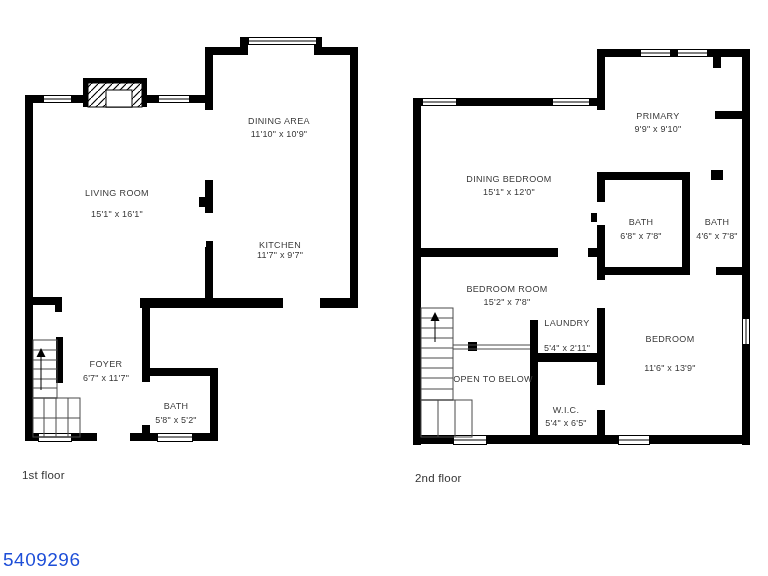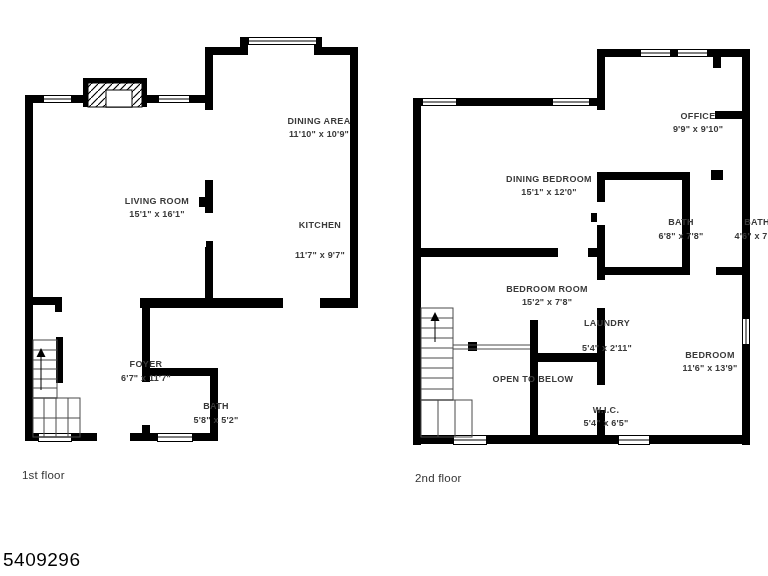--- a/index.html
+++ b/index.html
@@ -1,23 +1,23 @@
 <!DOCTYPE html>
 <html><head>
 <meta charset="utf-8">
 <style>
   html,body{margin:0;padding:0;background:#ffffff;}
   #canvas{position:relative;width:768px;height:576px;background:#ffffff;overflow:hidden;
           font-family:"Liberation Sans",sans-serif;}
   #plan-svg{position:absolute;left:0;top:0;}
   .lbl{position:absolute;transform:translate(-50%,-50%);font-size:9px;line-height:1.1;
-       color:#3a3a3a;white-space:nowrap;letter-spacing:.35px;text-align:center;font-weight:700;margin-left:40px;}
+       color:#3a3a3a;white-space:nowrap;letter-spacing:.35px;text-align:center;font-weight:400;}
   .dims{letter-spacing:.2px;}
   .floor-lbl{position:absolute;font-size:11.5px;color:#333;letter-spacing:.2px;text-align:center;}
-  #watermark{position:absolute;left:3px;top:549px;font-size:19px;color:#000000;letter-spacing:.5px;}
+  #watermark{position:absolute;left:3px;top:549px;font-size:19px;color:#1d4ed8;letter-spacing:.5px;}
 </style>
 </head>
 <body>
 
 <div id="canvas">
 
   <svg id="plan-svg" width="768" height="576">
     <defs>
       <pattern id="hatch" patternUnits="userSpaceOnUse" width="7" height="7">
         <rect width="7" height="7" fill="#ffffff"></rect>
@@ -147,59 +147,59 @@
       <line x1="421" y1="378" x2="453" y2="378"></line>
         <line x1="421" y1="389" x2="453" y2="389"></line>
       <rect x="421" y="400" width="51" height="37"></rect>
       <line x1="438" y1="400" x2="438" y2="437"></line>
         <line x1="455" y1="400" x2="455" y2="437"></line>
       <line x1="435" y1="342" x2="435" y2="320" stroke="#000"></line>
       <polygon points="435,312 430.5,321 439.5,321" fill="#000" stroke="none"></polygon>
     </g>
   </svg>
 
-  <div class="lbl" style="left:117px;top:202px">LIVING ROOM</div>
+  <div class="lbl" style="left:117px;top:194px">LIVING ROOM</div>
   <div class="lbl dims" style="left:117px;top:215px">15'1" x 16'1"</div>
 
   <div class="lbl" style="left:279px;top:122px">DINING AREA</div>
   <div class="lbl dims" style="left:279px;top:135px">11'10" x 10'9"</div>
 
-  <div class="lbl" style="left:280px;top:226px">KITCHEN</div>
+  <div class="lbl" style="left:280px;top:246px">KITCHEN</div>
   <div class="lbl dims" style="left:280px;top:256px">11'7" x 9'7"</div>
 
   <div class="lbl" style="left:106px;top:365px">FOYER</div>
   <div class="lbl dims" style="left:106px;top:379px">6'7" x 11'7"</div>
 
   <div class="lbl" style="left:176px;top:407px">BATH</div>
   <div class="lbl dims" style="left:176px;top:421px">5'8" x 5'2"</div>
 
   <div class="floor-lbl" style="left:22px;top:469px">1st floor</div>
 
   <div class="lbl" style="left:509px;top:180px">DINING BEDROOM</div>
   <div class="lbl dims" style="left:509px;top:193px">15'1" x 12'0"</div>
 
-  <div class="lbl" style="left:658px;top:117px">OFFICE</div>
+  <div class="lbl" style="left:658px;top:117px">PRIMARY</div>
   <div class="lbl dims" style="left:658px;top:130px">9'9" x 9'10"</div>
 
   <div class="lbl" style="left:641px;top:223px">BATH</div>
   <div class="lbl dims" style="left:641px;top:237px">6'8" x 7'8"</div>
 
   <div class="lbl" style="left:717px;top:223px">BATH</div>
   <div class="lbl dims" style="left:717px;top:237px">4'6" x 7'8"</div>
 
   <div class="lbl" style="left:507px;top:290px">BEDROOM ROOM</div>
   <div class="lbl dims" style="left:507px;top:303px">15'2" x 7'8"</div>
 
   <div class="lbl" style="left:567px;top:324px">LAUNDRY</div>
   <div class="lbl dims" style="left:567px;top:349px">5'4" x 2'11"</div>
 
   <div class="lbl" style="left:493px;top:380px">OPEN TO BELOW</div>
 
   <div class="lbl" style="left:566px;top:411px">W.I.C.</div>
   <div class="lbl dims" style="left:566px;top:424px">5'4" x 6'5"</div>
 
-  <div class="lbl" style="left:670px;top:356px">BEDROOM</div>
+  <div class="lbl" style="left:670px;top:340px">BEDROOM</div>
   <div class="lbl dims" style="left:670px;top:369px">11'6" x 13'9"</div>
 
   <div class="floor-lbl" style="left:415px;top:472px">2nd floor</div>
 
   <div id="watermark">5409296</div>
 </div>
 
 </body></html>

